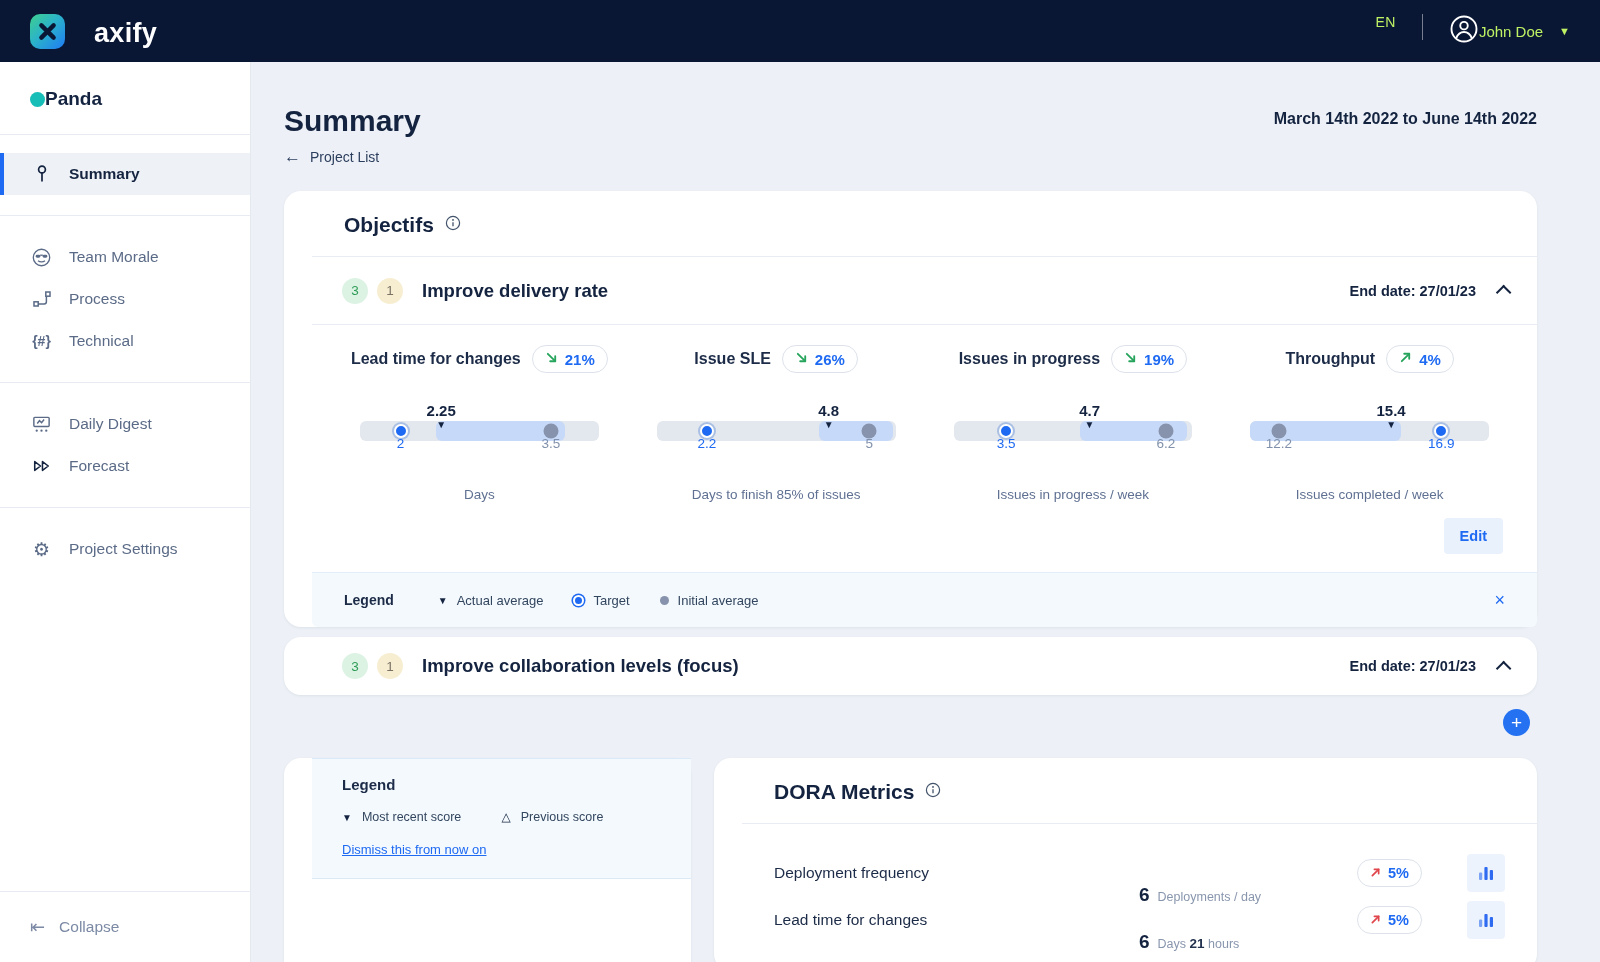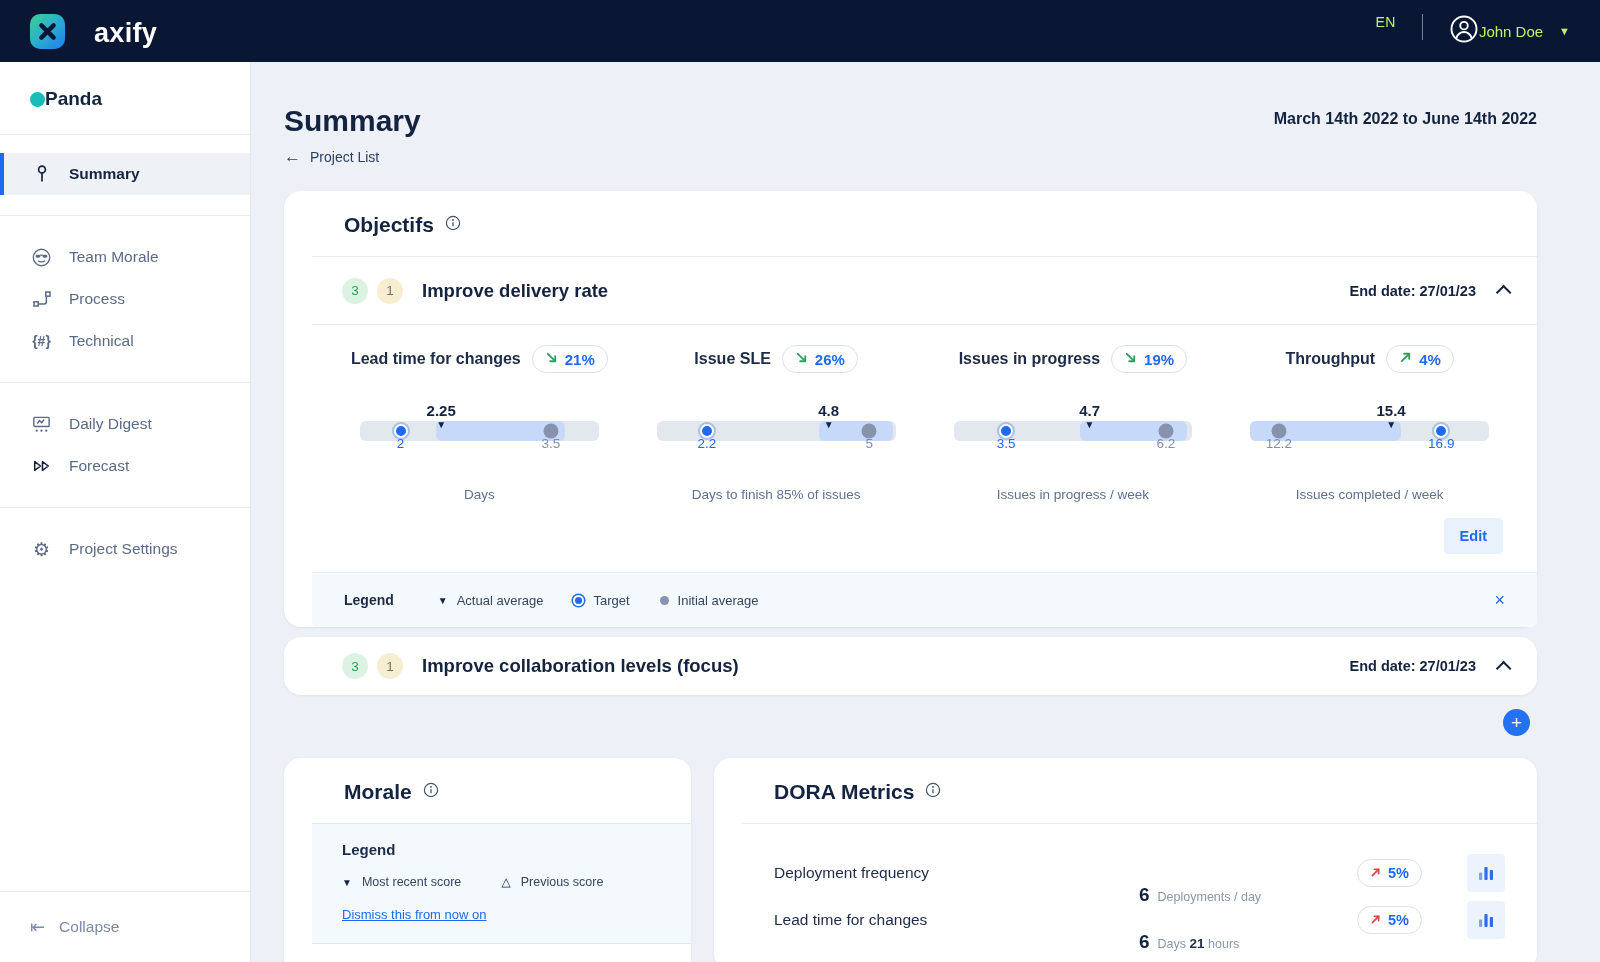--- a/index.html
+++ b/index.html
@@ -417,30 +417,20 @@
     </div>
   </section>
 
   <div class="fab-row">
     <button class="fab">+</button>
   </div>
 
   <div class="bottom-row">
 
     <section class="card morale-card">
-      <div class="card-head" style="border-bottom:none;">
-        <span class="card-title">Morale</span>
-        <span>
-          <svg width="16" height="16" viewBox="0 0 16 16" fill="none">
-              <circle cx="8" cy="8" r="6.6" stroke="#43536b" stroke-width="1.2"></circle>
-              <path d="M8 7.2 V11.2" stroke="#43536b" stroke-width="1.3"></path>
-              <circle cx="8" cy="4.9" r=".95" fill="#43536b"></circle>
-            </svg>
-        </span>
-      </div>
 
       <div class="morale-legend">
         <div class="morale-legend-title">Legend</div>
         <div class="morale-legend-items">
           <span class="morale-legend-item">
             <span class="tri-dark">▼</span>
             <span>Most recent score</span>
           </span>
           <span class="morale-legend-item">
             <span class="tri-outline">△</span>

